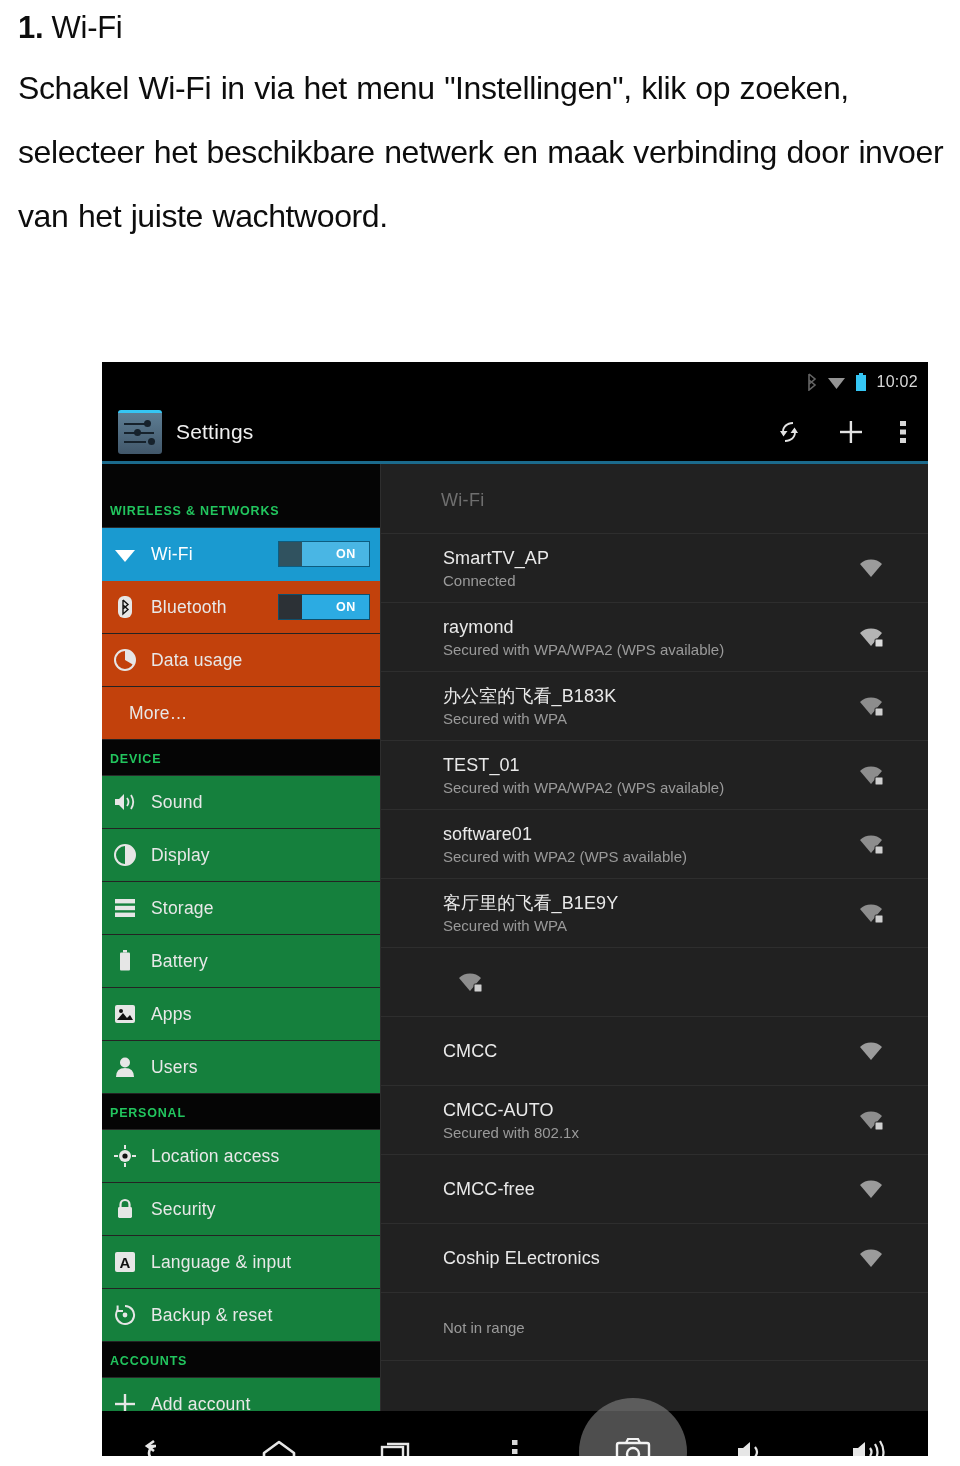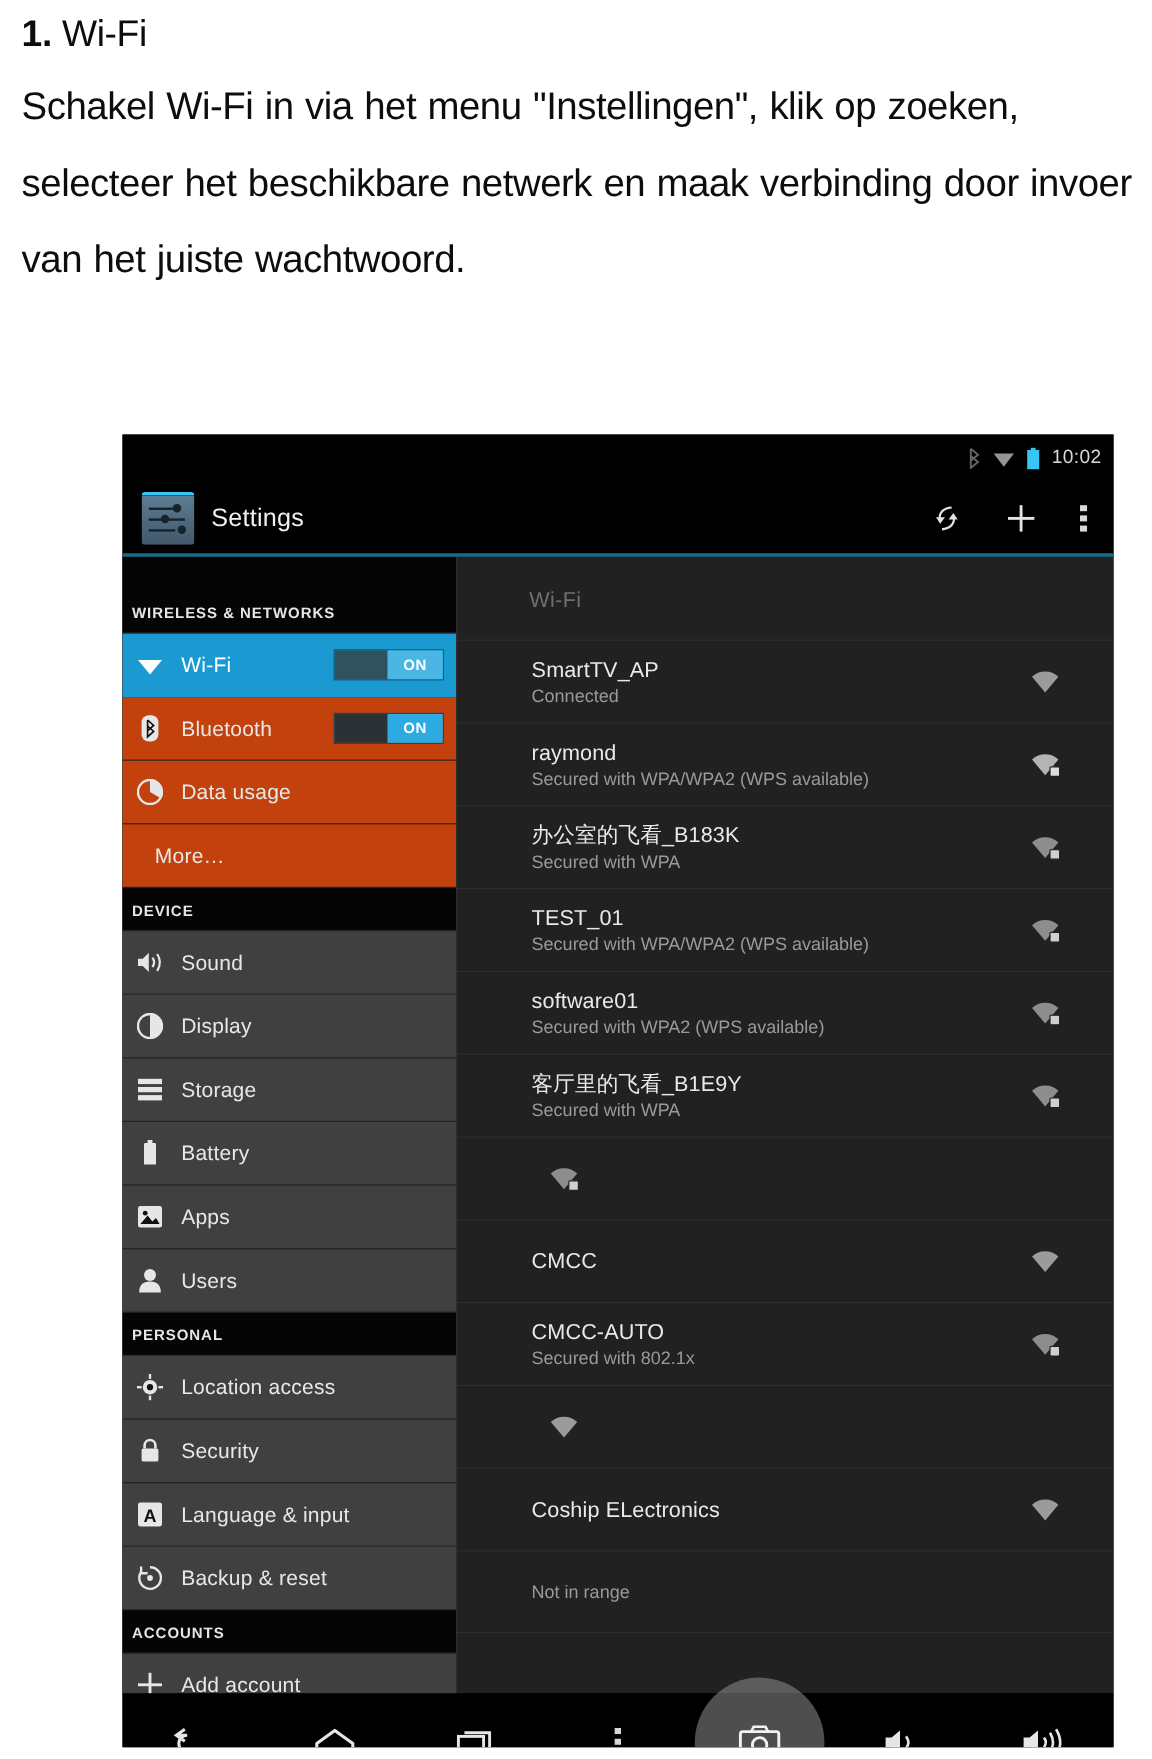--- a/index.html
+++ b/index.html
@@ -157,34 +157,34 @@
     background: #212121;
     box-sizing: border-box;
     border-left: 1px solid #2e2e2e;
   }
 
   
   .s-header {
     font-size: 12.5px;
     font-weight: bold;
     letter-spacing: .8px;
-    color: #e5e5e5;
+    color: #22c55e;
     padding: 12px 0 9px 8px;
     border-bottom: 1px solid #2a2a2a;
     background: #050505;
   }
   .s-spacer { height: 28px; background: #050505; }
   .s-row {
     display: flex;
     align-items: center;
     height: 53px;
     padding-left: 10px;
     box-sizing: border-box;
     border-bottom: 1px solid #232323;
-    background: #404040;
+    background: #15803d;
   }
   .s-row.dark { background: #c2410c; }
   .s-row.active {
     background: #1a9ad0;
     border-bottom: 1px solid #1a9ad0;
   }
   .s-ico {
     width: 26px;
     height: 26px;
     flex: 0 0 auto;
@@ -219,20 +219,21 @@
   .toggle .tr-on {
     width: 46px;
     background: #2cabe2;
     color: #ffffff;
     font-size: 12.5px;
     font-weight: bold;
     display: flex;
     align-items: center;
     justify-content: center;
     letter-spacing: .6px;
+    padding-left: 21px;
   }
   .s-row.active .toggle { border-color: #0d5d80; }
   .s-row.active .toggle .tr-off { background: #30525f; }
   .s-row.active .toggle .tr-on { background: #49b6e4; }
 
   
   .c-title {
     font-size: 18px;
     color: #6f6f6f;
     padding: 26px 0 22px 60px;
@@ -646,20 +647,23 @@
         </span>
         <span class="net-ico">
           <svg width="26" height="21" viewBox="0 0 26 21">
               <path d="M2 6 L13 19 L24 6 A16 16 0 0 0 2 6 Z" fill="#8d8d8d"></path>
               <rect x="17" y="12" width="8" height="8" rx="1" fill="#cfcfcf" stroke="#222" stroke-width="1"></rect>
             </svg>
         </span>
       </div>
 
       <div class="net-row">
+        <span class="net-text">
+          <span class="net-ssid" style="display: block;">CMCC-free</span>
+        </span>
         <span class="net-ico">
           <svg width="26" height="21" viewBox="0 0 26 21">
               <path d="M2 6 L13 19 L24 6 A16 16 0 0 0 2 6 Z" fill="#9b9b9b"></path>
             </svg>
         </span>
       </div>
 
       <div class="net-row">
         <span class="net-text">
           <span class="net-ssid" style="display: block;">Coship ELectronics</span>

